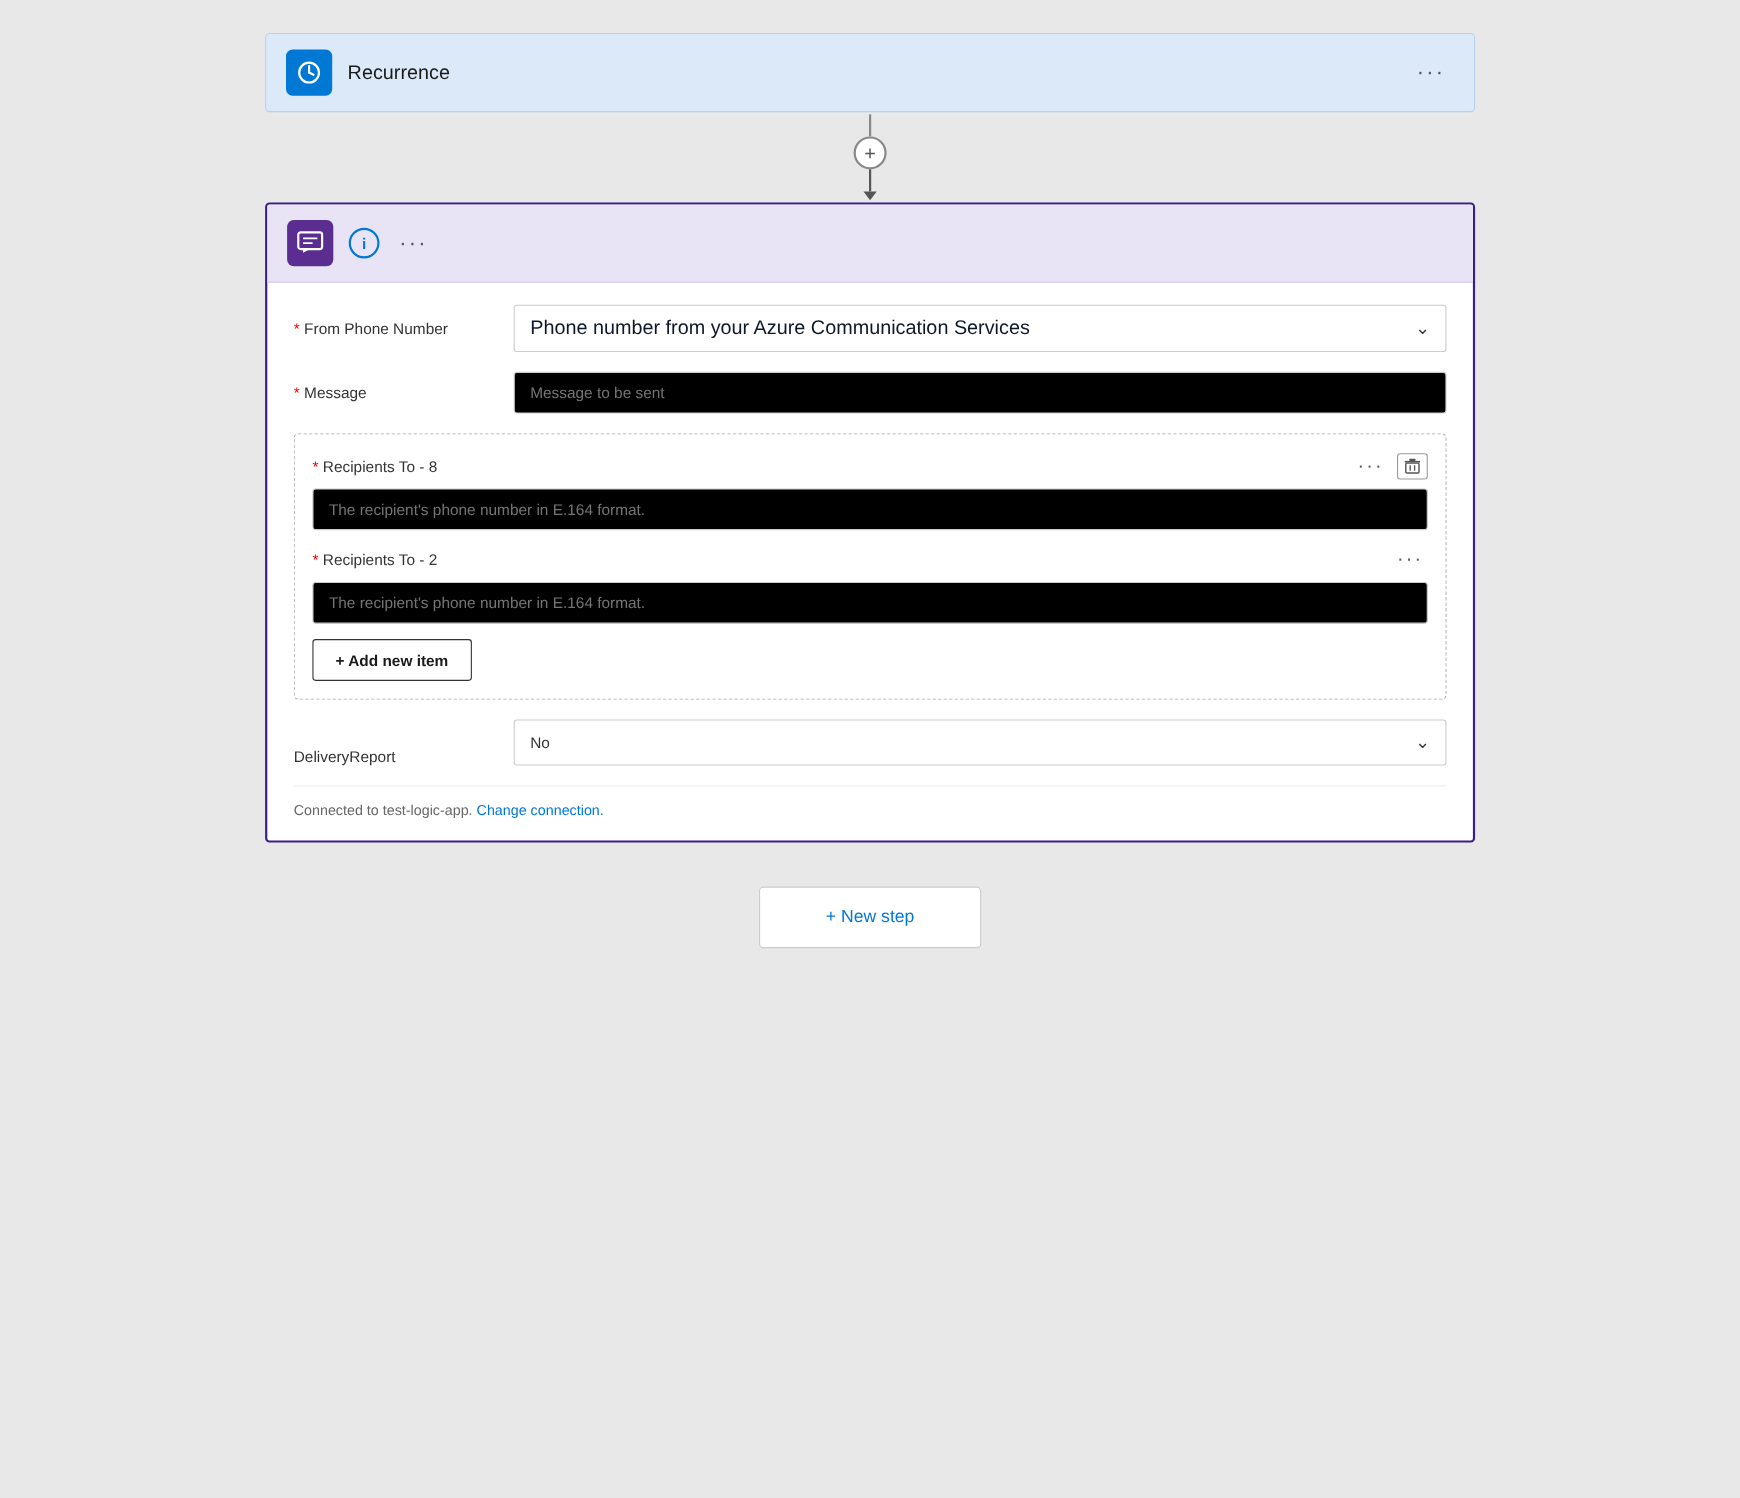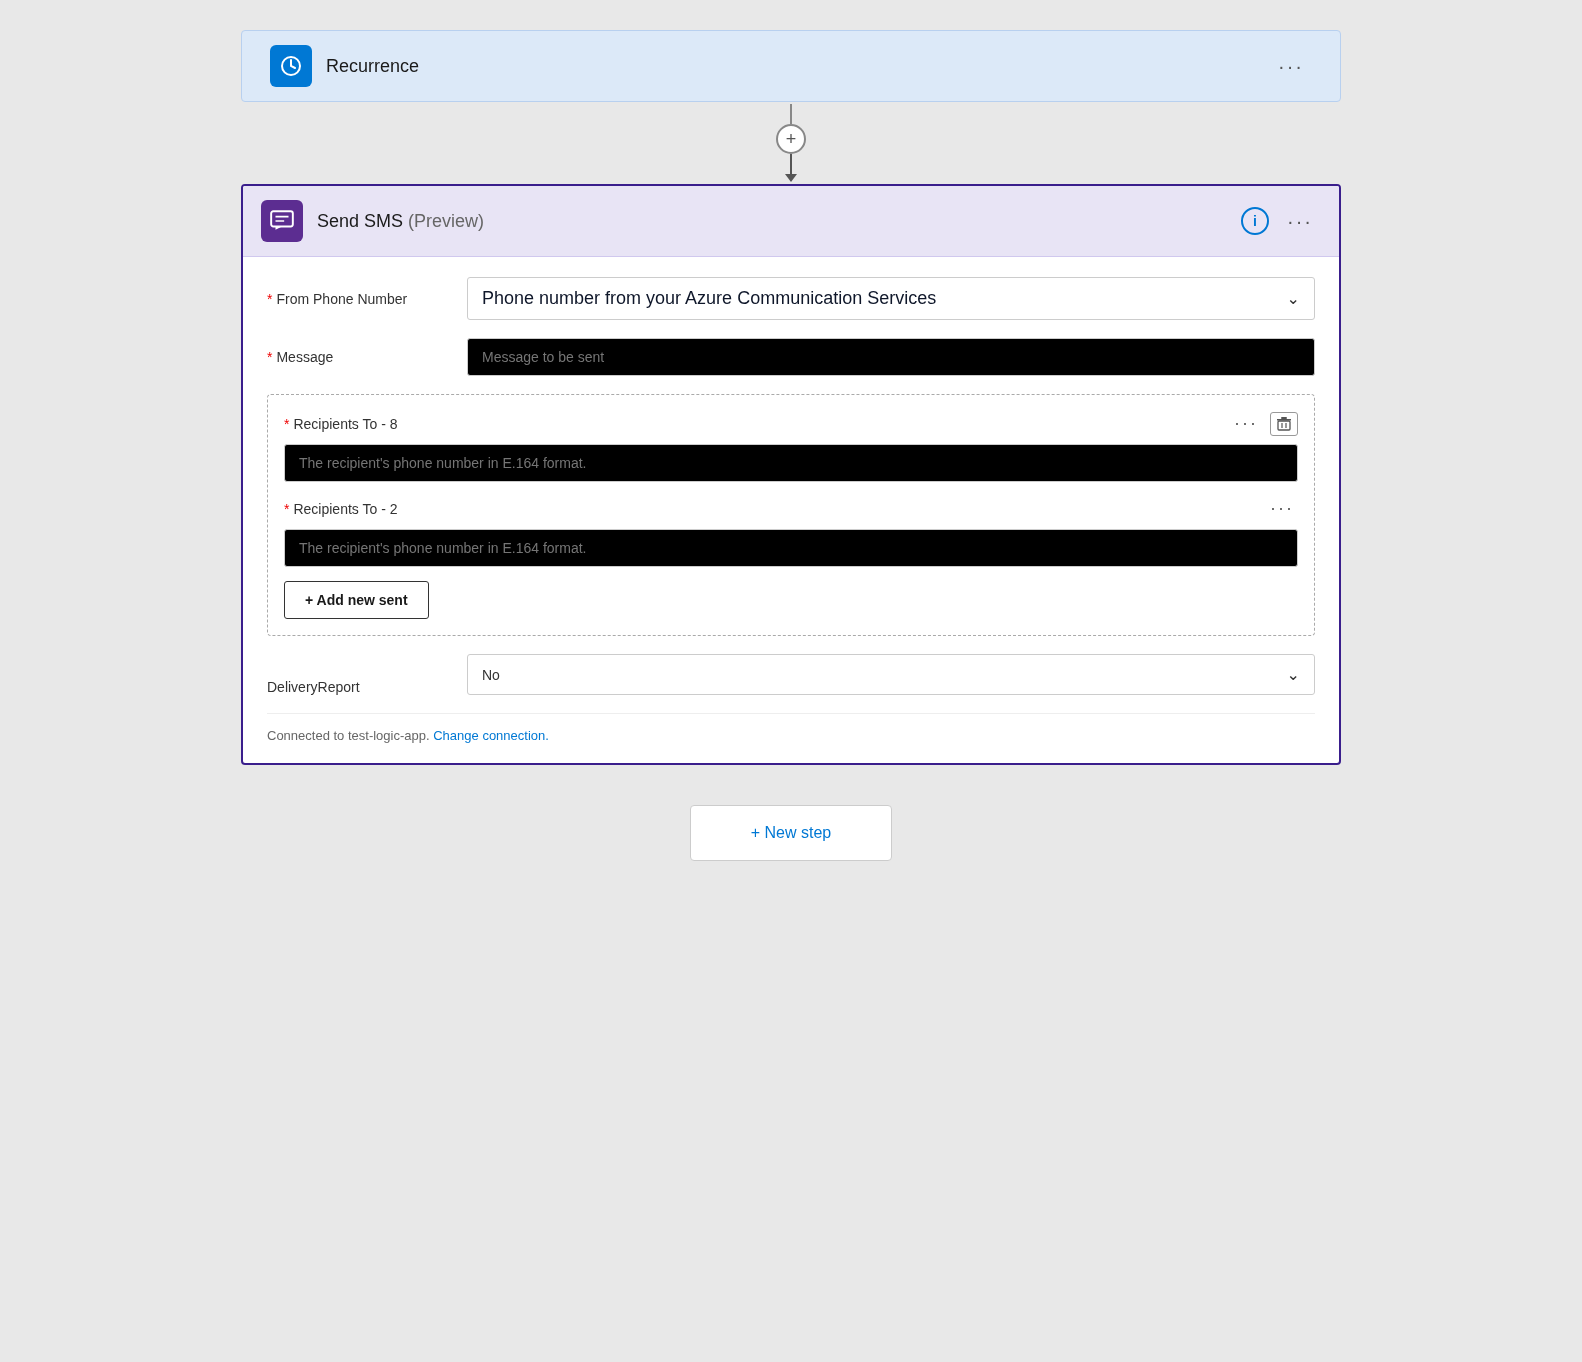--- a/index.html
+++ b/index.html
@@ -23,21 +23,21 @@
     }
 
     
     .recurrence-block {
       width: 1100px;
       background: #dce9f8;
       border: 1.5px solid #b8d0ef;
       border-radius: 4px;
       display: flex;
       align-items: center;
-      padding: 14px 28px;
+      padding: 14px 18px;
       position: relative;
     }
 
     .recurrence-icon {
       width: 42px;
       height: 42px;
       background: #0078d4;
       border-radius: 6px;
       display: flex;
       align-items: center;
@@ -383,24 +383,20 @@
 
     <div class="sms-header">
       <div class="sms-icon">
         <svg viewBox="0 0 24 24">
           <rect x="2" y="3" width="20" height="14" rx="2" ry="2" fill="none" stroke="white" stroke-width="1.8"></rect>
           <line x1="6" y1="8" x2="18" y2="8" stroke="white" stroke-width="1.5"></line>
           <line x1="6" y1="12" x2="14" y2="12" stroke="white" stroke-width="1.5"></line>
           <polyline points="6,20 6,17 12,17" fill="white" stroke="none"></polyline>
         </svg>
       </div>
-      <span class="sms-title">
-        <span>Send SMS</span>
-        <span class="preview">(Preview)</span>
-      </span>
       <div class="sms-header-actions">
         <button class="info-btn">i</button>
         <button class="three-dots-btn">···</button>
       </div>
     </div>
 
     <div class="sms-body">
 
       <div class="field-row">
         <div class="field-label">
@@ -455,21 +451,21 @@
               <span class="required-star">*</span>
               <span>Recipients To - 2</span>
             </div>
             <div class="recipient-actions">
               <button class="recipient-three-dots">···</button>
             </div>
           </div>
           <input type="text" class="text-input-control" placeholder="The recipient's phone number in E.164 format." style="">
         </div>
 
-        <button class="add-item-btn">+ Add new sent</button>
+        <button class="add-item-btn">+ Add new item</button>
       </div>
 
       <div class="delivery-row">
         <div class="field-label">
           <span>DeliveryReport</span>
         </div>
         <div class="field-control">
           <div class="dropdown-control">
             <span>No</span>
             <span class="dropdown-chevron">⌄</span>

